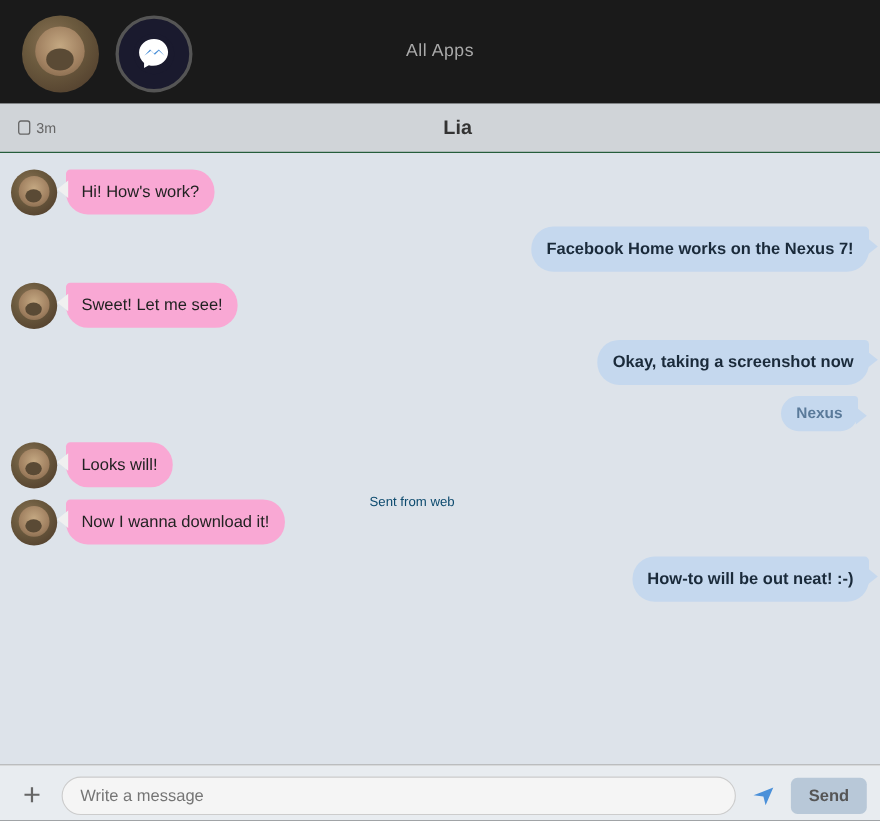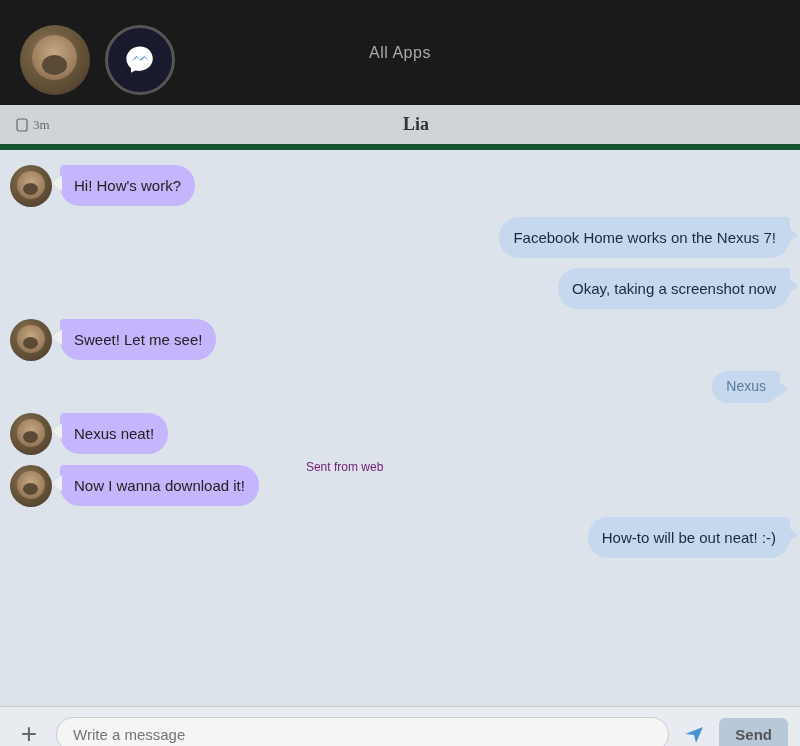--- a/index.html
+++ b/index.html
@@ -7,21 +7,21 @@
       width: 800px;
       height: 746px;
       background: #000;
       font-family: -apple-system, 'Helvetica Neue', Arial, sans-serif;
       overflow: hidden;
     }
 
     
     .top-bar {
       background: #1a1a1a;
-      height: 105px;
+      height: 94px;
       display: flex;
       align-items: flex-end;
       padding: 0 20px 10px 20px;
       position: relative;
     }
     .top-bar-title {
       position: absolute;
       top: 50%;
       left: 50%;
       transform: translate(-50%, -50%);
@@ -80,23 +80,22 @@
       height: 40px;
     }
 
     
     .conv-header {
       background: #d0d4d8;
       height: 45px;
       display: flex;
       align-items: center;
       justify-content: center;
-      border-bottom: 6px solid #14532d;
-      position: relative;
-      font-family: Liberation Serif, serif;
+      border-bottom: 1px solid #14532d;
+      position: relative;
     }
     .conv-time {
       position: absolute;
       left: 15px;
       color: #666;
       font-size: 13px;
       display: flex;
       align-items: center;
       gap: 4px;
     }
@@ -163,27 +162,28 @@
     .bubble {
       max-width: 320px;
       padding: 10px 14px;
       border-radius: 20px;
       font-size: 15px;
       line-height: 1.4;
       color: #222;
       position: relative;
     }
     .bubble.received {
-      background: #c4b5fd;
+      background: #f9a8d4;
       border-top-left-radius: 4px;
     }
     .bubble.sent {
       background: #c5d8ee;
       border-top-right-radius: 4px;
       color: #1a2a3a;
+      font-weight: bold;
     }
 
     .tail-right {
       position: absolute;
       right: -8px;
       top: 10px;
       width: 0;
       height: 0;
       border-top: 8px solid transparent;
       border-bottom: 8px solid transparent;
@@ -200,22 +200,22 @@
       border-right: 10px solid #f0f0f0;
     }
     .sent-label-row {
       display: flex;
       justify-content: flex-end;
       padding-right: 10px;
     }
 
     .sub-text {
       font-size: 12px;
-      color: #701a75;
-      margin-left: 44px;
+      color: #0c4a6e;
+      margin-left: 74px;
       margin-top: -5px;
     }
 
     
     .input-area {
       background: #e8ecf0;
       height: 55px;
       display: flex;
       align-items: center;
       padding: 8px 12px;
@@ -304,47 +304,47 @@
     </div>
   </div>
 
   <div class="message-row sent">
     <div class="bubble sent">
       <div class="tail-right"></div>
       <span>Facebook Home works on the Nexus 7!</span>
     </div>
   </div>
 
-  <div class="message-row sent">
-    <div class="bubble sent">
-      <div class="tail-right"></div>
-      <span>Okay, taking a screenshot now</span>
-    </div>
-  </div>
-
   <div class="message-row received">
     <div class="msg-avatar"></div>
     <div class="bubble received">
       <div class="tail-left"></div>
       <span>Sweet! Let me see!</span>
     </div>
   </div>
 
+  <div class="message-row sent">
+    <div class="bubble sent">
+      <div class="tail-right"></div>
+      <span>Okay, taking a screenshot now</span>
+    </div>
+  </div>
+
   <div class="sent-label-row">
     <div class="bubble sent" style="padding: 6px 14px; font-size:14px; color:#5a7a9a;">
       <div class="tail-right" style="border-left-color:#c5d8ee;"></div>
       <span>Nexus</span>
     </div>
   </div>
 
   <div class="message-row received">
     <div class="msg-avatar"></div>
     <div class="bubble received">
       <div class="tail-left"></div>
-      <span>Nexus neat!</span>
+      <span>Looks will!</span>
     </div>
   </div>
 
   <div style="display:flex; flex-direction:row; gap:3px;">
     <div class="message-row received">
       <div class="msg-avatar"></div>
       <div class="bubble received">
         <div class="tail-left"></div>
         <span>Now I wanna download it!</span>
       </div>

